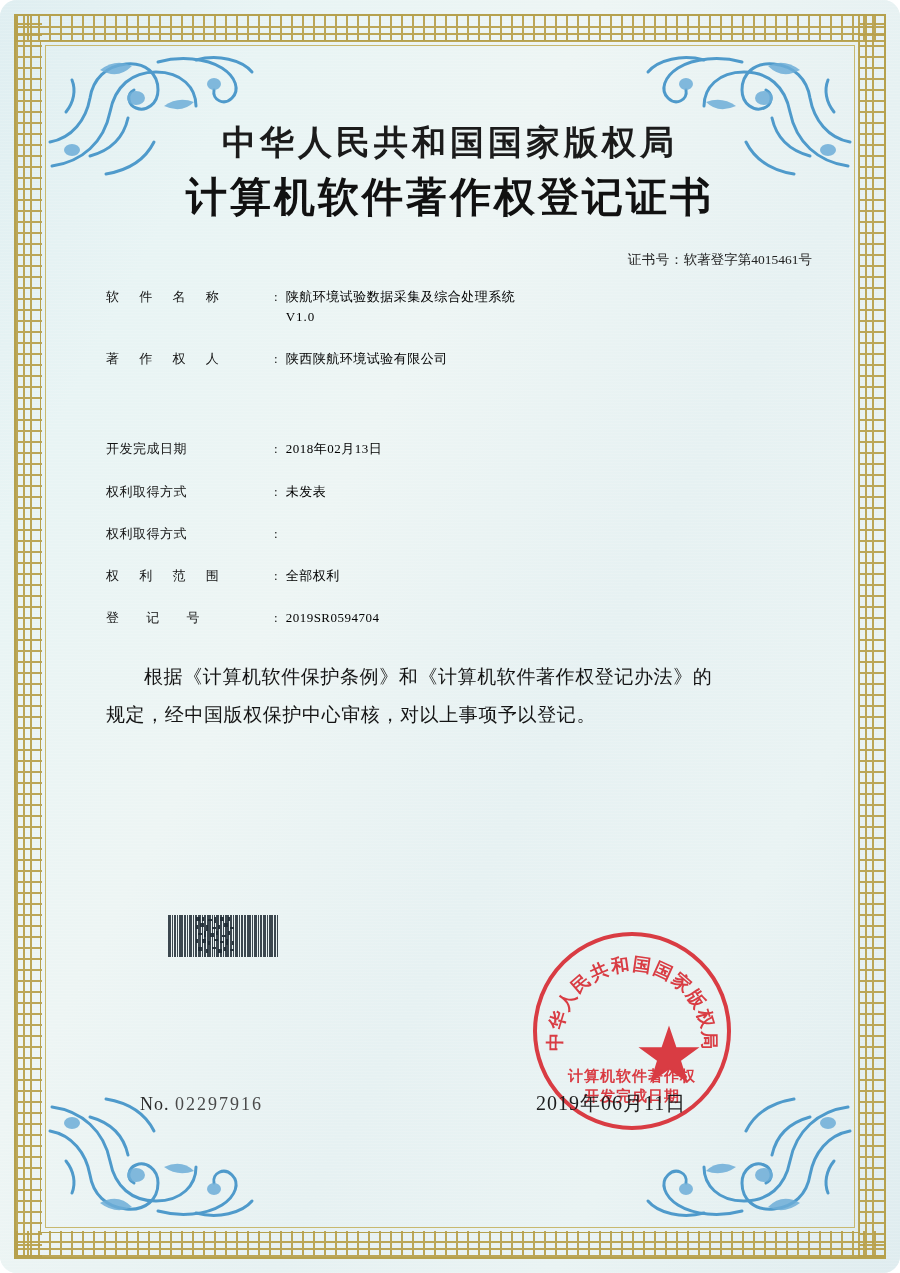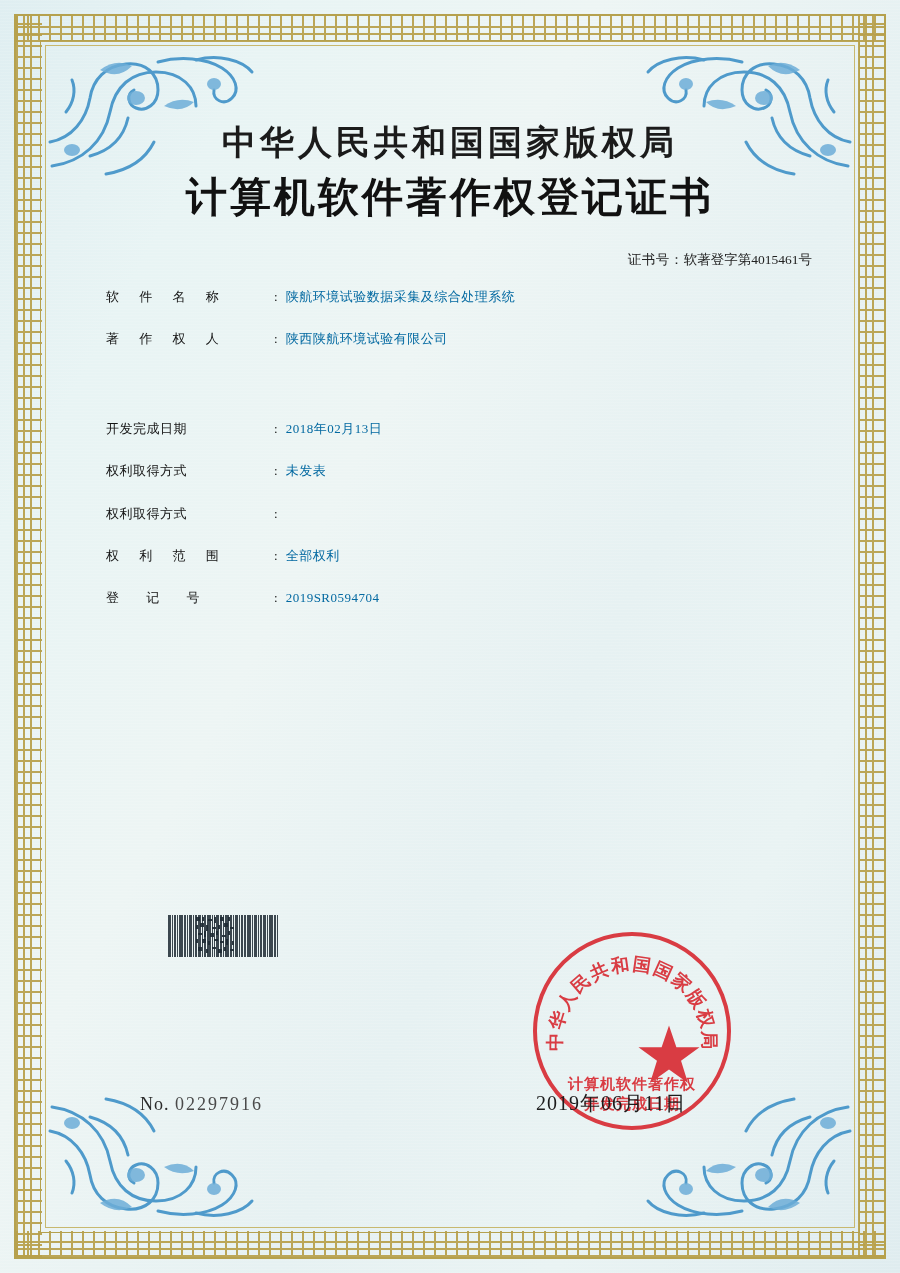--- a/index.html
+++ b/index.html
@@ -9,20 +9,21 @@
   }
   body {
     font-family: "Liberation Serif", "DejaVu Serif", serif;
   }
   .page {
     position: relative;
     width: 900px;
     height: 1273px;
     overflow: hidden;
     background: #e9f3f4;
+    border-radius: 17px;
   }
   
   .paper-bg {
     position: absolute;
     inset: 0;
     background:
       linear-gradient(118deg, #dfeef1 0%, #e8f4f4 18%, #edf5f4 38%, #e6f1f2 60%, #e9f3f3 78%, #dfecef 100%);
   }
   .paper-bg::after {
     content: "";
@@ -165,21 +166,21 @@
     flex: 0 0 168px;
     color: #141414;
     white-space: nowrap;
   }
   .field .label.sp4 { letter-spacing: 12px; }
   .field .label.sp3 { letter-spacing: 8.5px; }
   .field .label.sp0 { letter-spacing: 0.5px; }
   .field .colon { margin-right: 8px; }
   .field .value {
     flex: 1;
-    color: #0369a1;
+    color: #000000;
     letter-spacing: .5px;
   }
   .field .value .line2 { display: block; letter-spacing: 1px; }
 
   .gap-a { height: 48px; }
 
   .para {
     font-size: 19px;
     line-height: 2.0;
     color: #141414;
@@ -238,21 +239,21 @@
   }
   .seal .star svg { display: block; }
   .seal .arc-text {
     position: absolute;
     inset: 0;
   }
   .seal .arc-text svg { width: 100%; height: 100%; }
   .seal .bottom-text {
     position: absolute;
     left: 0; right: 0;
-    bottom: 12px;
+    bottom: 20px;
     text-align: center;
     font-size: 15px;
     line-height: 1.35;
     font-weight: 700;
     letter-spacing: 1px;
     font-family: "DejaVu Serif", "Liberation Serif", serif;
   }
 
   
   .footer-no {
@@ -378,20 +379,21 @@
       <span>证书号：</span><span class="num">软著登字第4015461号</span>
     </div>
 
     <div class="fields">
 
       <div class="field">
         <span class="label sp3">软 件 名 称</span>
         <span class="colon">:</span>
         <span class="value">
           <span>陕航环境试验数据采集及综合处理系统</span>
+          <span class="line2">V1.0</span>
         </span>
       </div>
 
       <div class="field">
         <span class="label sp3">著 作 权 人</span>
         <span class="colon">:</span>
         <span class="value">陕西陕航环境试验有限公司</span>
       </div>
 
       <div class="gap-a"></div>
@@ -420,20 +422,24 @@
       </div>
 
       <div class="field">
         <span class="label sp4">登 记 号</span>
         <span class="colon">:</span>
         <span class="value">2019SR0594704</span>
       </div>
 
     </div>
 
+    <div class="para">
+      <span class="indent"></span><span>根据《计算机软件保护条例》和《计算机软件著作权登记办法》的</span><br>
+      <span>规定，经中国版权保护中心审核，对以上事项予以登记。</span>
+    </div>
 
   </div>
 
   <div class="barcode">
     <i style="width:3px"></i>
       <i style="width:1px"></i>
       <i style="width:2px"></i>
       <i style="width:1px"></i>
     <i style="width:4px"></i>
       <i style="width:2px"></i>

